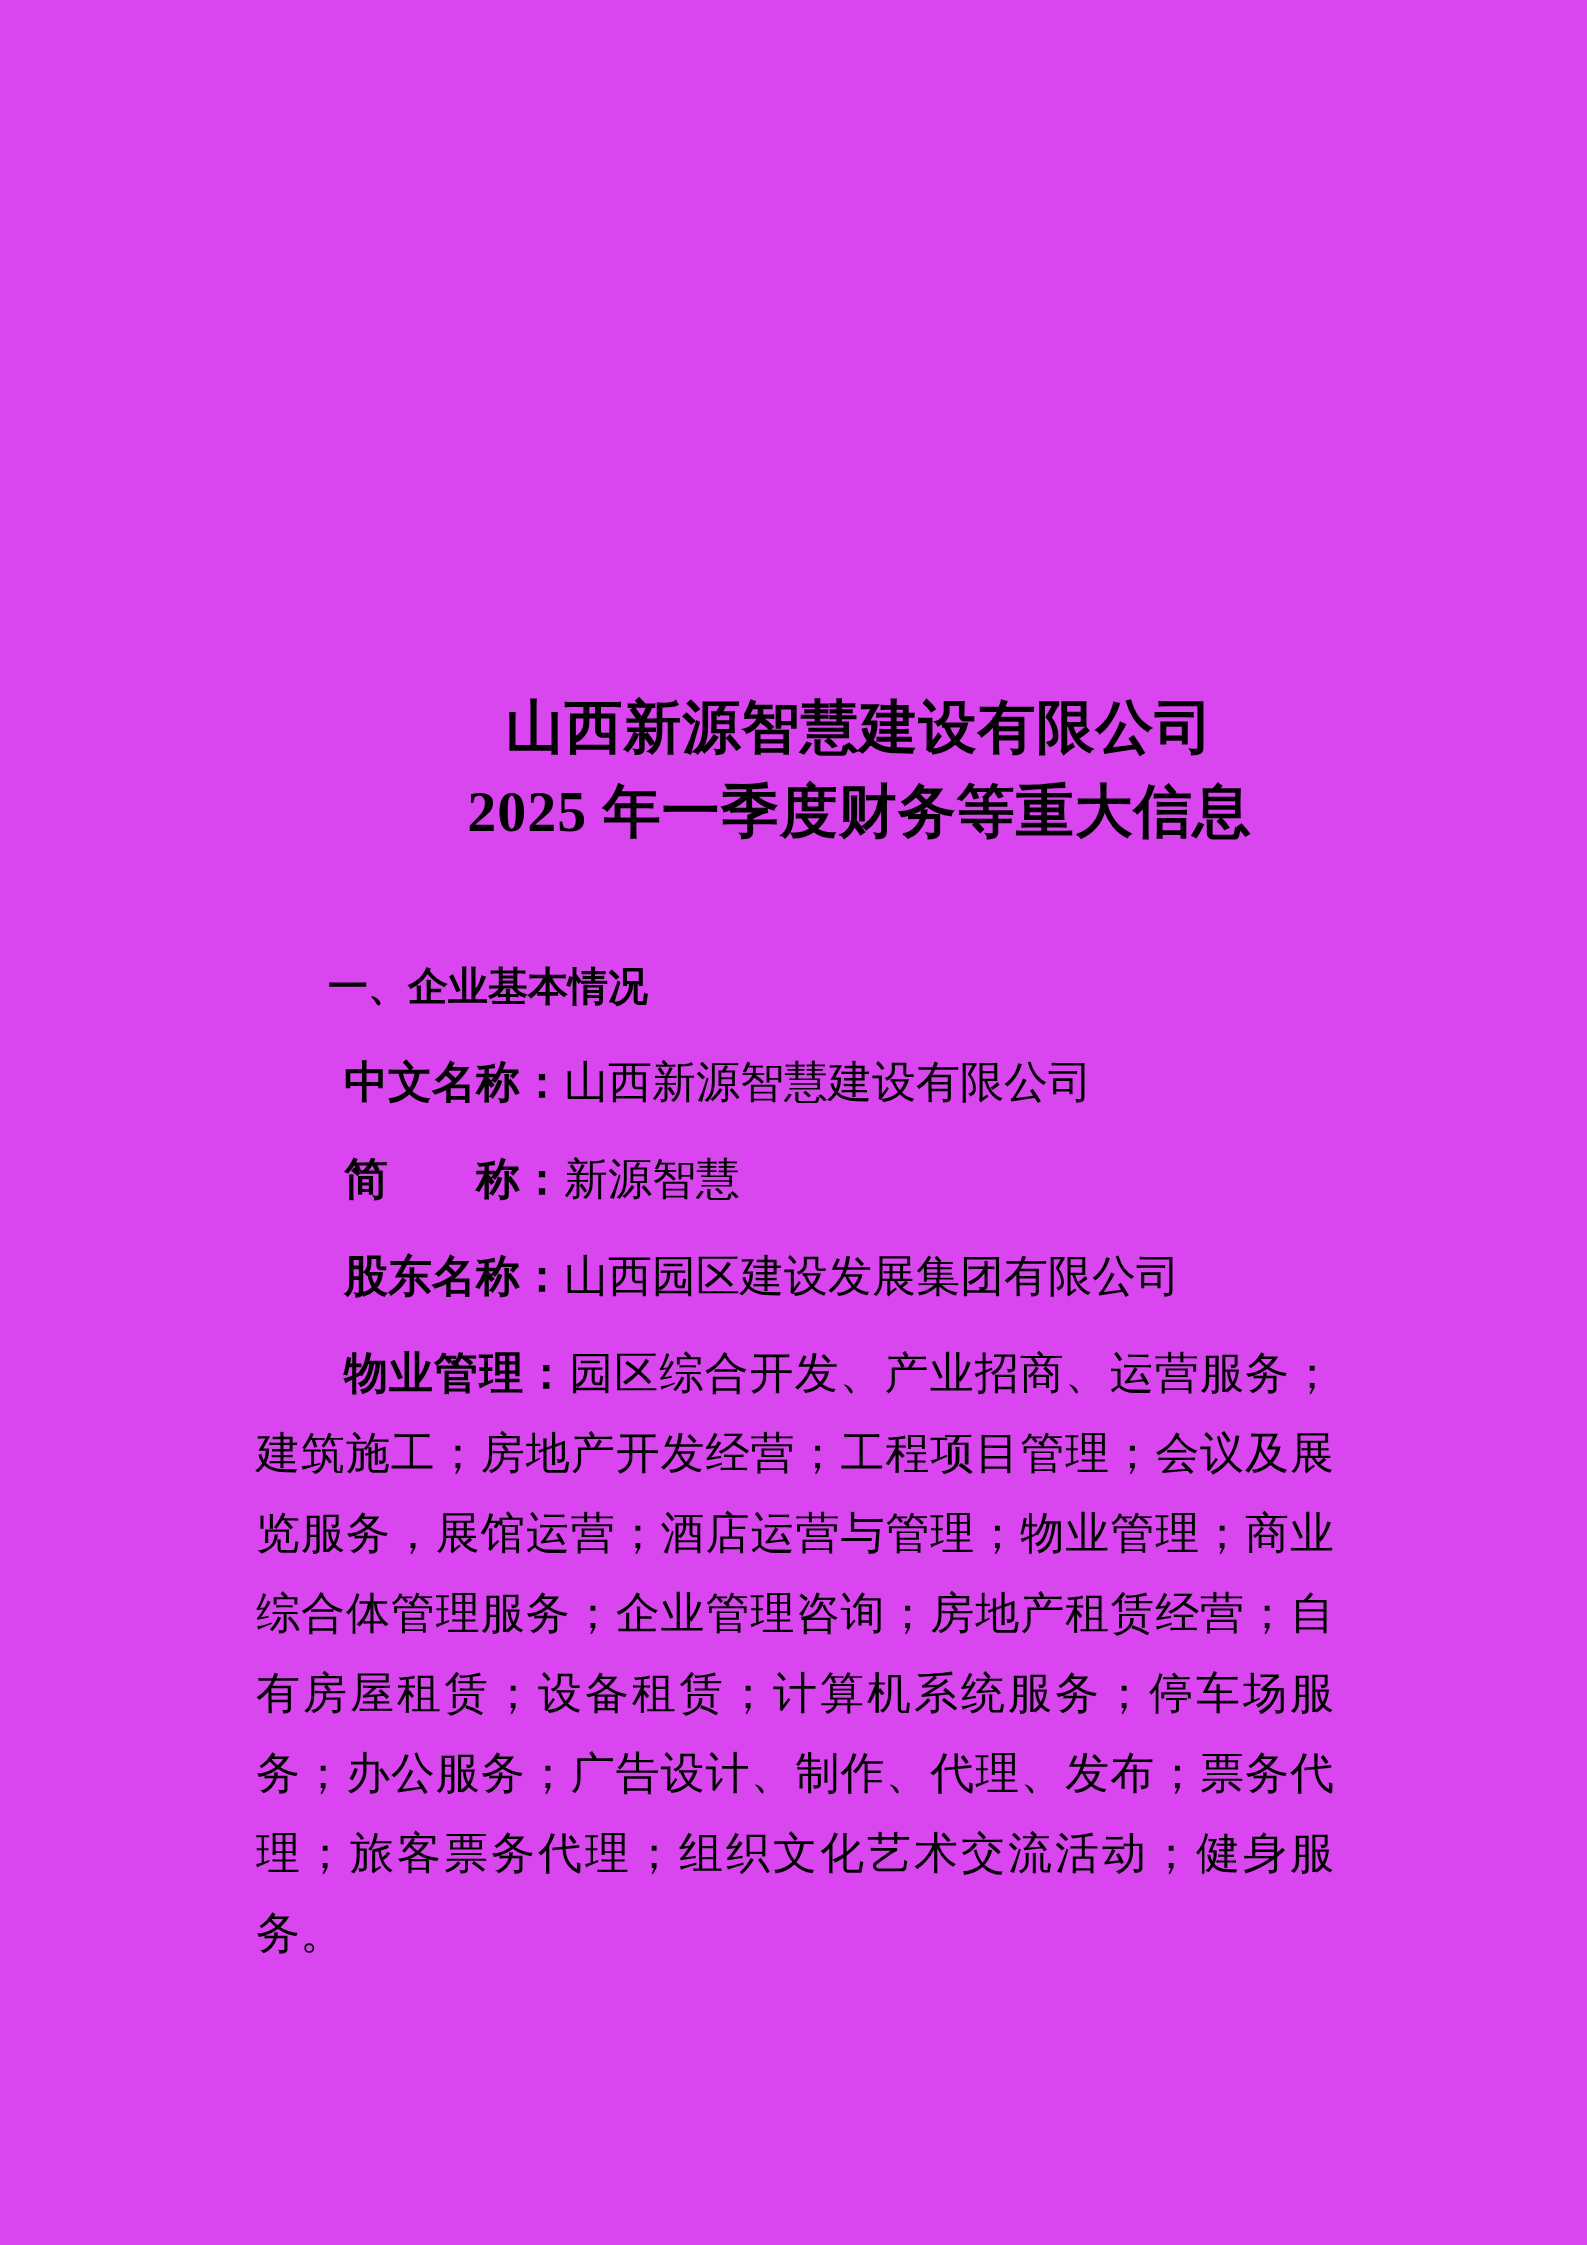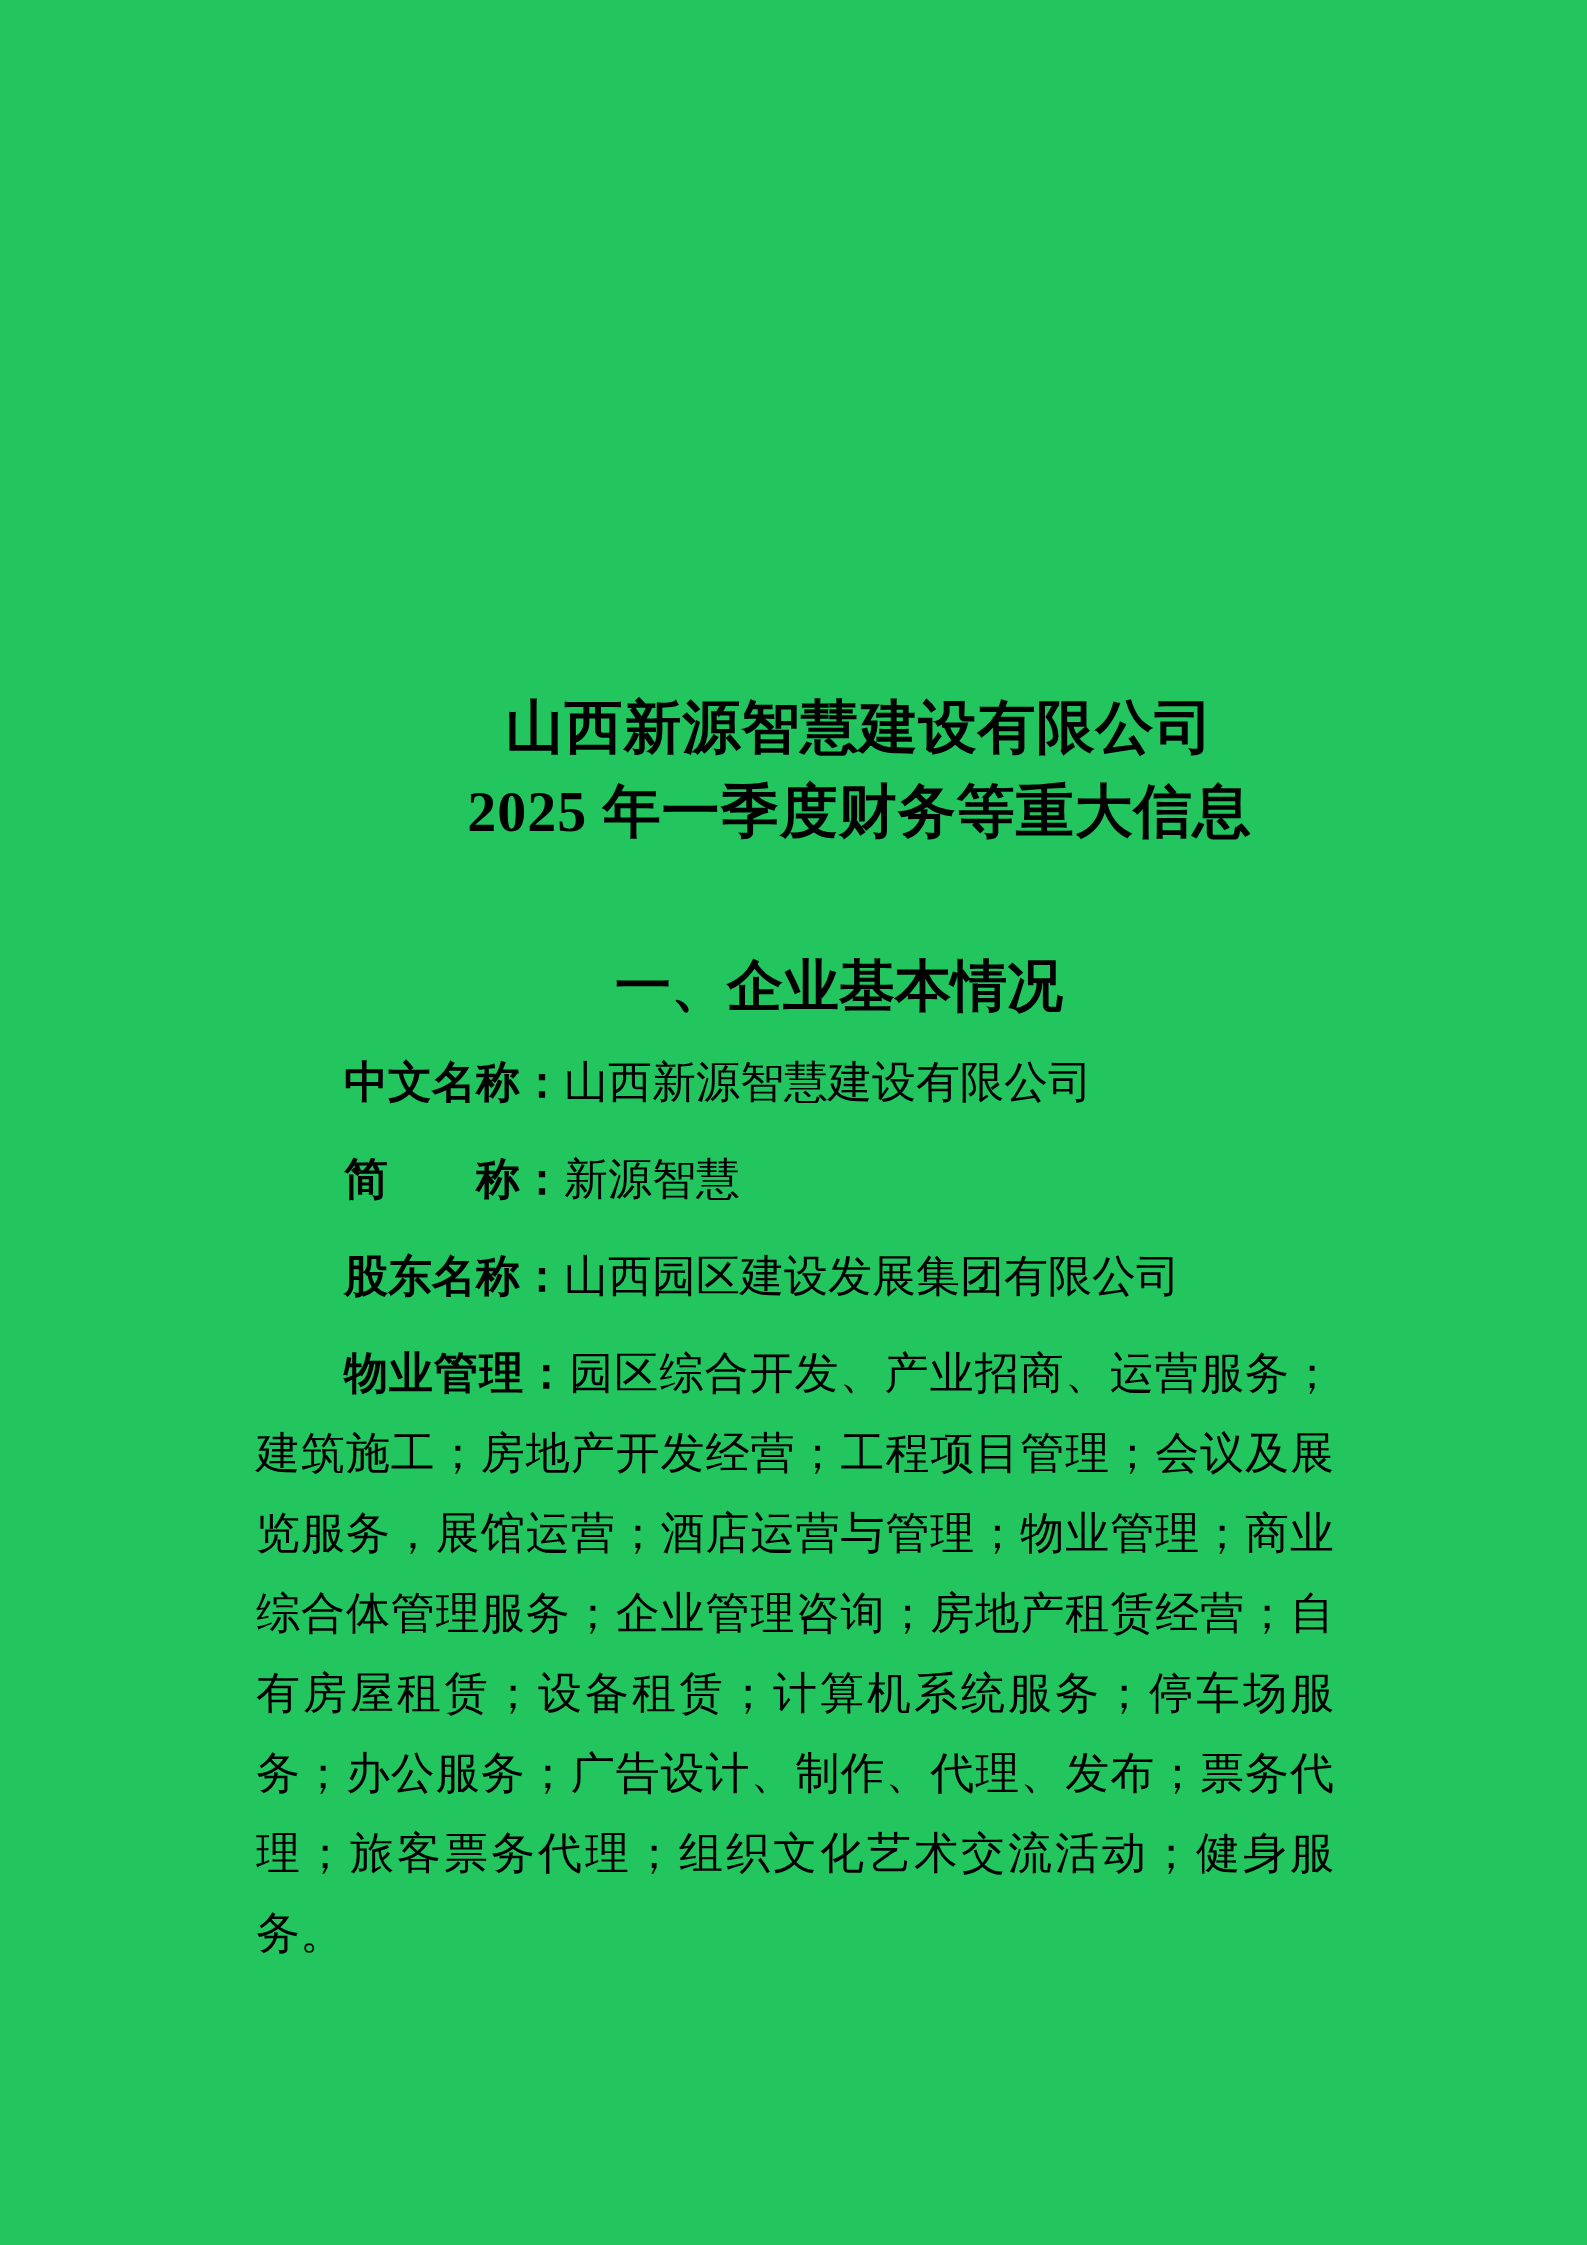--- a/index.html
+++ b/index.html
@@ -4,21 +4,21 @@
 <style>
   html, body {
     margin: 0;
     padding: 0;
     background: #ffffff;
   }
   .page {
     position: relative;
     width: 1587px;
     height: 2245px;
-    background: #22c55e;
+    background: #d946ef;
     color: #000000;
     overflow: hidden;
   }
   
   .doc-title {
     position: absolute;
     top: 686px;
     left: 0;
     width: 100%;
     box-sizing: border-box;
@@ -39,23 +39,23 @@
     width: 1110px;
     font-size: 44px;
     line-height: 80px;
     text-align: justify;
   }
   .section-heading {
     margin: 0;
     text-indent: 88px;
     font-family: "Liberation Sans", "DejaVu Sans", sans-serif;
     font-weight: 700;
-    font-size: 56px;
+    font-size: 40px;
     line-height: 80px;
-    text-align: center;
+    text-align: left;
   }
   .field {
     margin: 16px;
     text-indent: 88px;
   }
   .field .label {
     font-family: "Liberation Sans", "DejaVu Sans", sans-serif;
     font-weight: 700;
   }
   .field .value {

